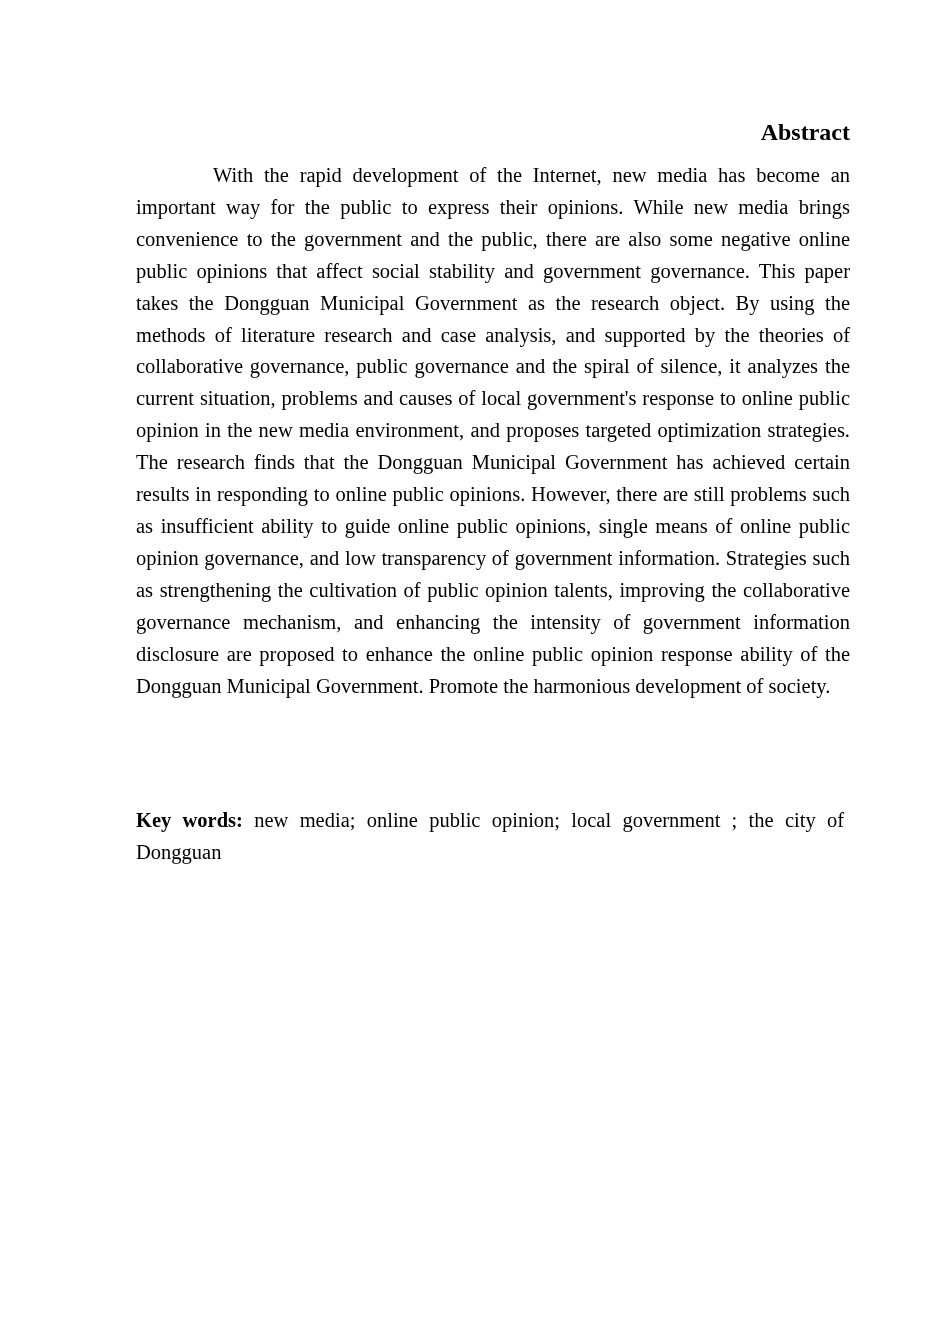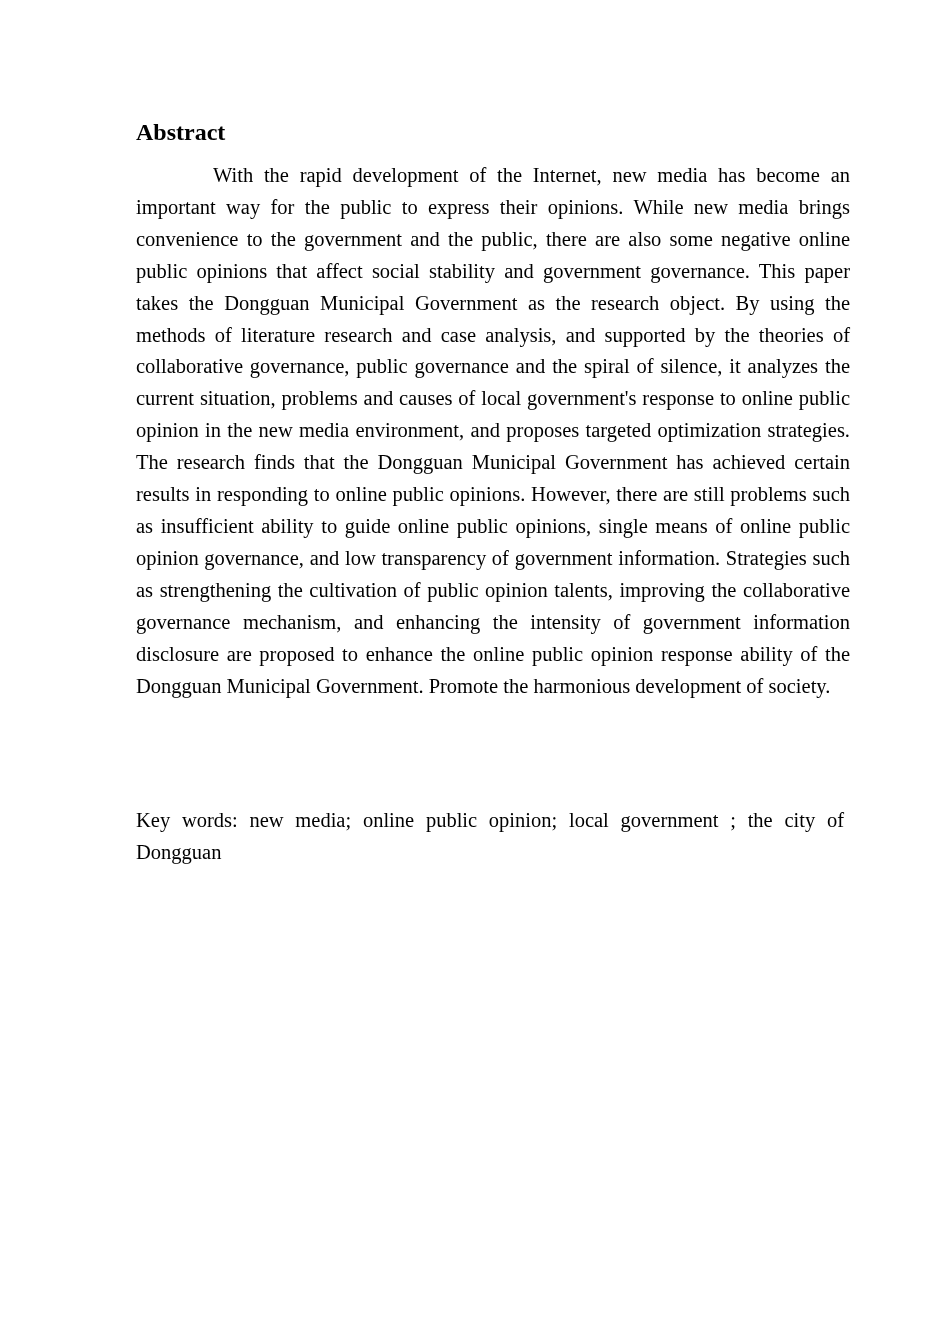--- a/index.html
+++ b/index.html
@@ -1,21 +1,21 @@
 <!DOCTYPE html>
 <html><head>
 <meta charset="utf-8">
 <style>
   html, body { margin:0; padding:0; background:#ffffff; }
   body { width:950px; height:1344px; position:relative; overflow:hidden; }
   .page { position:absolute; left:136px; top:0; width:714px; font-family:"Liberation Serif", serif; color:#000; }
-  .title { position:absolute; top:116px; left:0; width:714px; text-align:left; font-weight:bold; font-size:24px; line-height:32px; }
+  .title { position:absolute; top:116px; left:0; width:714px; text-align:right; font-weight:bold; font-size:24px; line-height:32px; }
   .abstract { position:absolute; top:160px; left:0; width:714px; font-size:20.5px; line-height:31.9px; text-align:justify; text-indent:77px; margin:0; }
   .keywords { position:absolute; top:804px; left:0; width:708px; font-size:20.5px; line-height:32px; text-align:justify; margin:0; word-spacing:3px; }
-  .kw-label { font-weight:normal; }
+  .kw-label { font-weight:bold; }
 </style>
 </head>
 <body>
 
 <div class="page">
   <div class="title">Abstract</div>
   <p class="abstract">With the rapid development of the Internet, new media has become an important way for the public to express their opinions. While new media brings convenience to the government and the public, there are also some negative online public opinions that affect social stability and government governance. This paper takes the Dongguan Municipal Government as the research object. By using the methods of literature research and case analysis, and supported by the theories of collaborative governance, public governance and the spiral of silence, it analyzes the current situation, problems and causes of local government's response to online public opinion in the new media environment, and proposes targeted optimization strategies. The research finds that the Dongguan Municipal Government has achieved certain results in responding to online public opinions. However, there are still problems such as insufficient ability to guide online public opinions, single means of online public opinion governance, and low transparency of government information. Strategies such as strengthening the cultivation of public opinion talents, improving the collaborative governance mechanism, and enhancing the intensity of government information disclosure are proposed to enhance the online public opinion response ability of the Dongguan Municipal Government. Promote the harmonious development of society.</p>
   <p class="keywords"><span class="kw-label">Key words:</span><span> new media;  online public opinion;  local  government  ;  the  city  of  Dongguan</span></p>
 </div>
 

